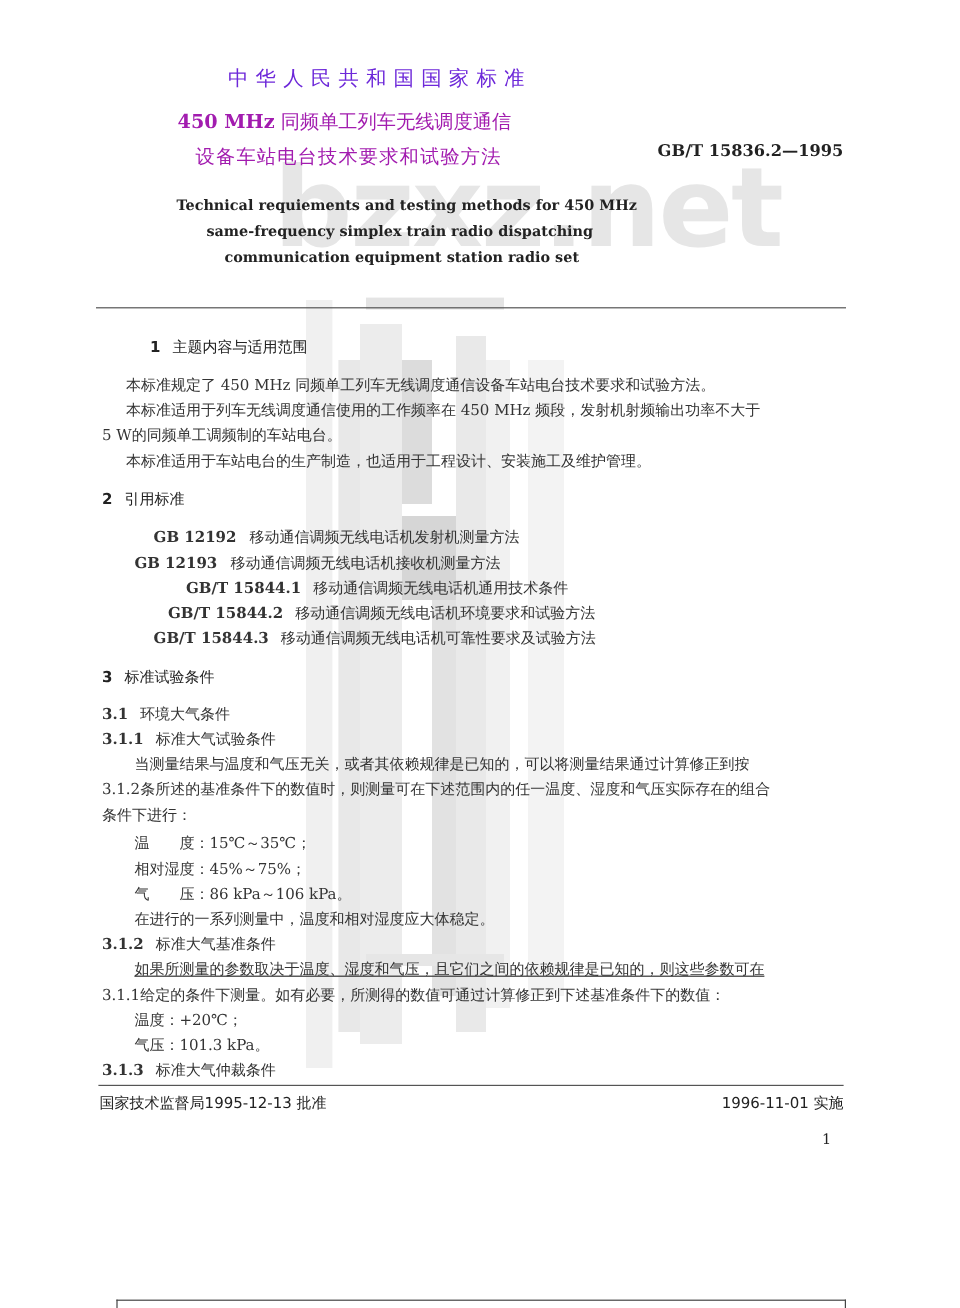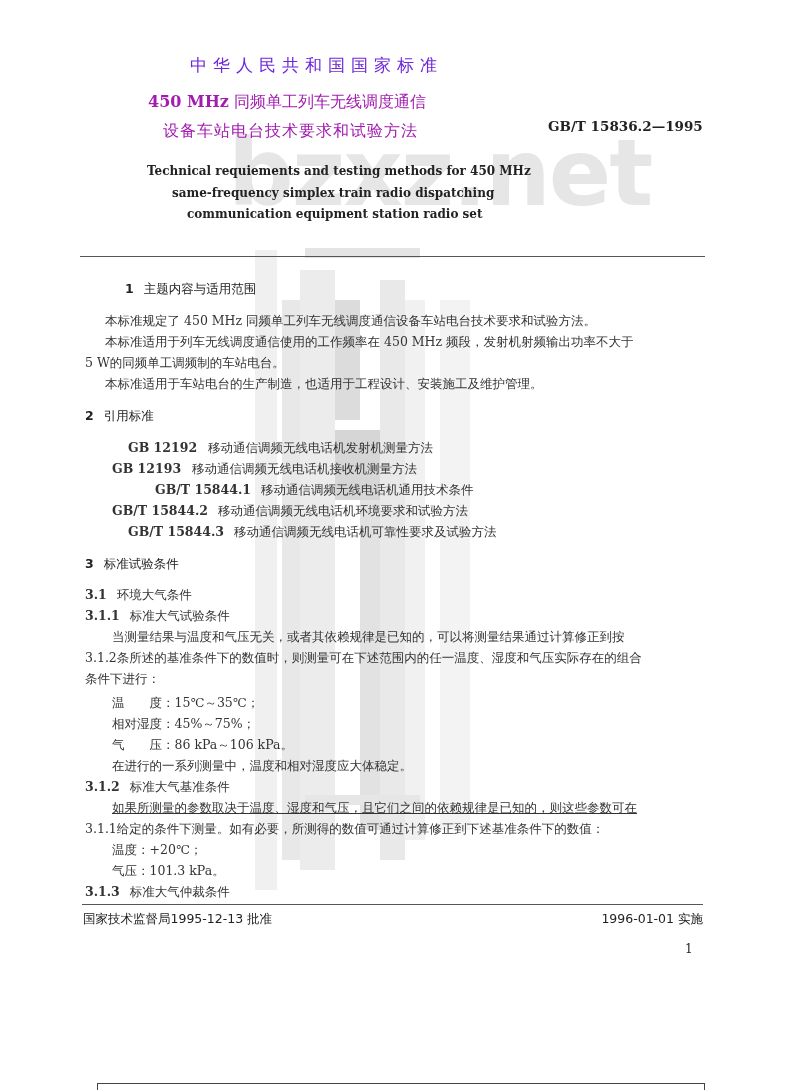--- a/index.html
+++ b/index.html
@@ -76,21 +76,21 @@
   <div class="body-line" style="left:128px;top:440px;">
     <span class="ref-code" style="width:80px;">GB 12192</span><span>移动通信调频无线电话机发射机测量方法</span>
   </div>
   <div class="body-line" style="left:112px;top:461px;">
     <span class="ref-code" style="width:80px;">GB 12193</span><span>移动通信调频无线电话机接收机测量方法</span>
   </div>
   <div class="body-line" style="left:112px;top:482px;">
     <span class="ref-code" style="width:106px;margin-left:43px;">GB/T 15844.1</span><span>移动通信调频无线电话机通用技术条件</span>
   </div>
   <div class="body-line" style="left:112px;top:503px;">
-    <span class="ref-code" style="width:106px;">GB/T 15844.2</span><span>移动通信调频无线电话机环境要求和试验方法</span>
+    <span class="ref-code" style="width:106px;margin-left:28px;">GB/T 15844.2</span><span>移动通信调频无线电话机环境要求和试验方法</span>
   </div>
   <div class="body-line" style="left:128px;top:524px;">
     <span class="ref-code" style="width:106px;">GB/T 15844.3</span><span>移动通信调频无线电话机可靠性要求及试验方法</span>
   </div>
 
   <div class="sec-heading" style="left:85px;top:556px;">
     <span class="sec-num">3</span><span>标准试验条件</span>
   </div>
   <div class="body-line" style="left:85px;top:587px;">
     <span class="sec-num">3.1</span><span>环境大气条件</span>
@@ -114,17 +114,17 @@
   <div class="body-line" style="left:112px;top:842px;">温度：+20℃；</div>
   <div class="body-line" style="left:112px;top:863px;">气压：101.3 kPa。</div>
 
   <div class="body-line" style="left:85px;top:884px;">
     <span class="sec-num">3.1.3</span><span>标准大气仲裁条件</span>
   </div>
 
   <div class="rule" style="left:82px;top:904px;width:621px;"></div>
 
   <div class="footer-left" style="left:83px;">国家技术监督局1995-12-13 批准</div>
-  <div class="footer-right" style="right:97px;">1996-01-01 实施</div>
+  <div class="footer-right" style="right:97px;">1996-11-01 实施</div>
   <div class="page-num">1</div>
 
   <div class="bottom-box"></div>
 </div>
 
 </body></html>

